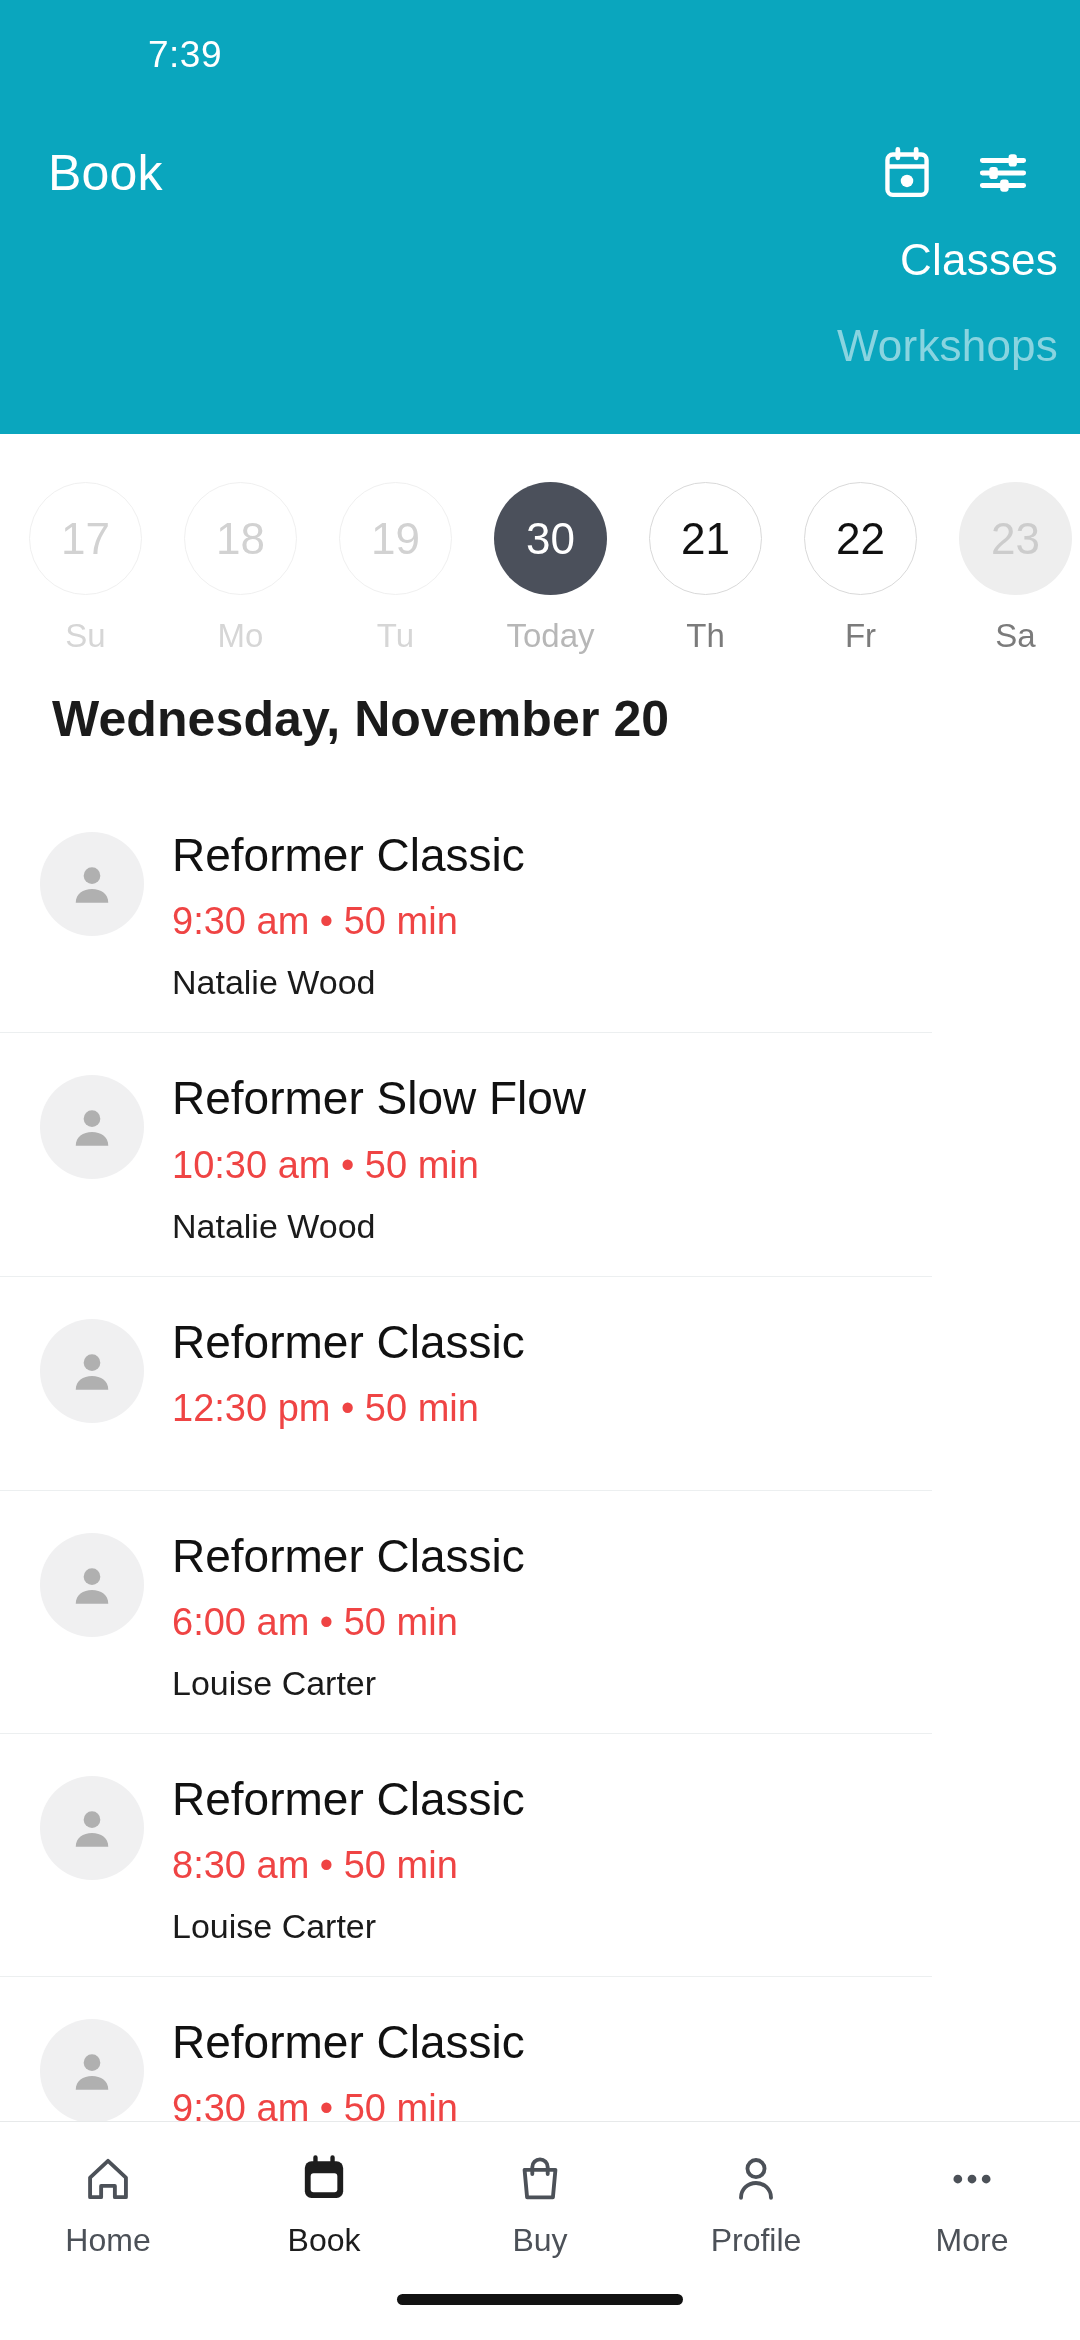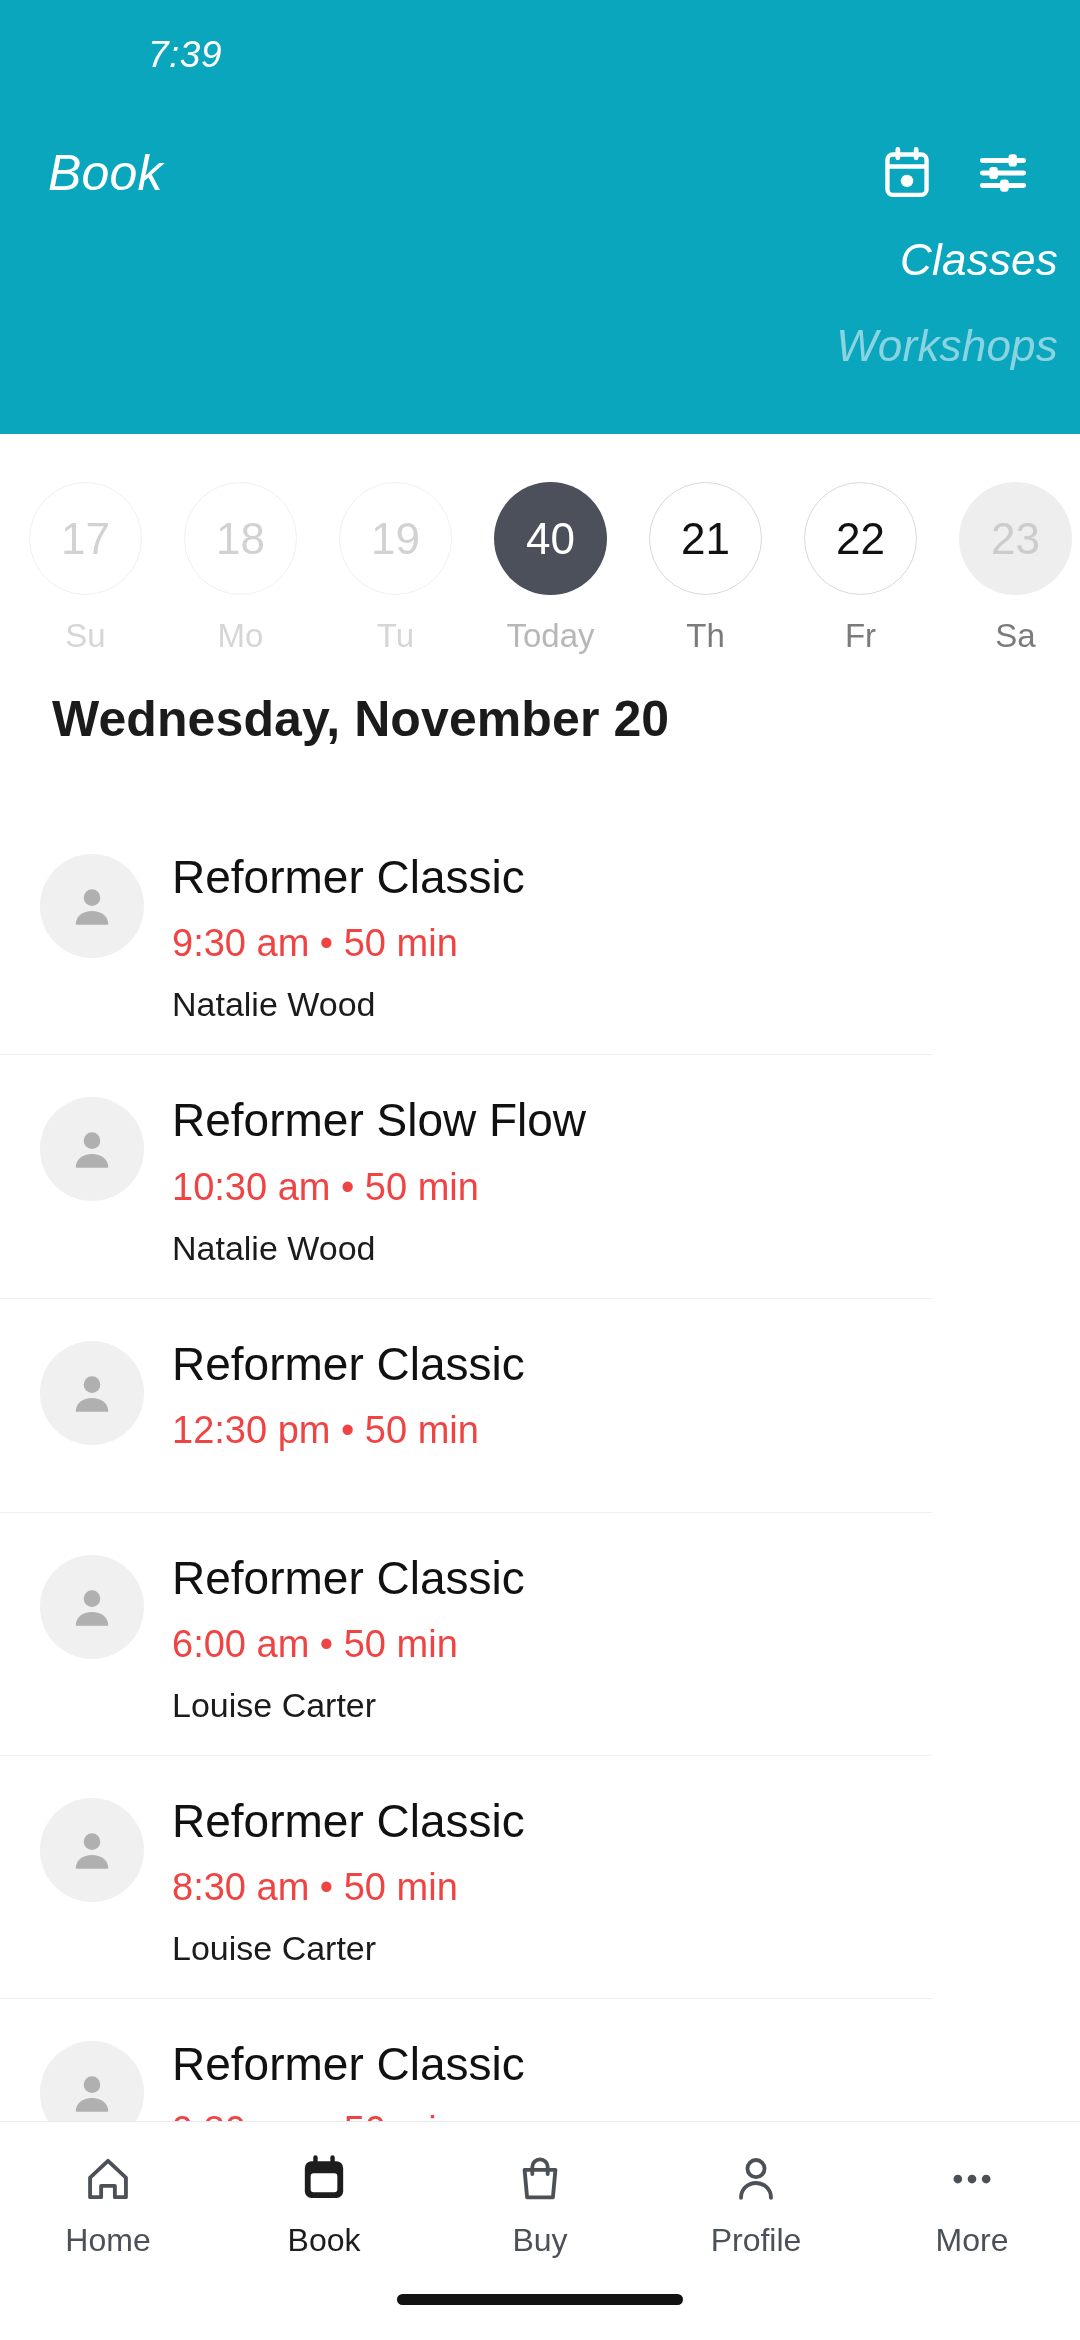--- a/index.html
+++ b/index.html
@@ -8,21 +8,20 @@
     font-family:"Liberation Sans", sans-serif;
     background:#ffffff;
     overflow:hidden;
   }
   #app { position:relative; width:1080px; height:2340px; background:#fff; }
 
   
   .header {
     position:absolute; top:0; left:0; width:1080px; height:532px;
     background:#0aa6be;
-    font-style:italic;
   }
   .statusbar {
     height:110px; display:flex; align-items:center;
     padding-left:148px;
   }
   .status-time {
     color:#ffffff; font-size:37px; font-weight:400; letter-spacing:.5px;
   }
   .appbar {
     height:125px; display:flex; align-items:center;
@@ -71,21 +70,21 @@
   .daylabel.disabled{ color:#7b7b7b; }
 
   
   .dateheading {
     position:absolute; top:690px; left:52px;
     font-size:50px; color:#1b1b1b; font-weight:700; letter-spacing:.1px;
   }
 
   
   .list {
-    position:absolute; top:812px; left:0; width:932px; height:1331px;
+    position:absolute; top:790px; left:0; width:932px; height:1331px;
     overflow:hidden;
   }
   .row {
     position:relative; display:flex; align-items:flex-start;
     padding:36px 40px 30px 40px; min-height:214px;
     border-bottom:1.5px solid #eceff0;
     background:#fff;
   }
   .avatar {
     width:104px; height:104px; flex:0 0 104px; border-radius:50%;
@@ -171,21 +170,21 @@
       <div class="daycircle past">18</div>
       <div class="daylabel past">Mo</div>
     </div>
 
     <div class="daycell">
       <div class="daycircle past">19</div>
       <div class="daylabel past">Tu</div>
     </div>
 
     <div class="daycell">
-      <div class="daycircle today">40</div>
+      <div class="daycircle today">30</div>
       <div class="daylabel today">Today</div>
     </div>
 
     <div class="daycell">
       <div class="daycircle future">21</div>
       <div class="daylabel future">Th</div>
     </div>
 
     <div class="daycell">
       <div class="daycircle future">22</div>

